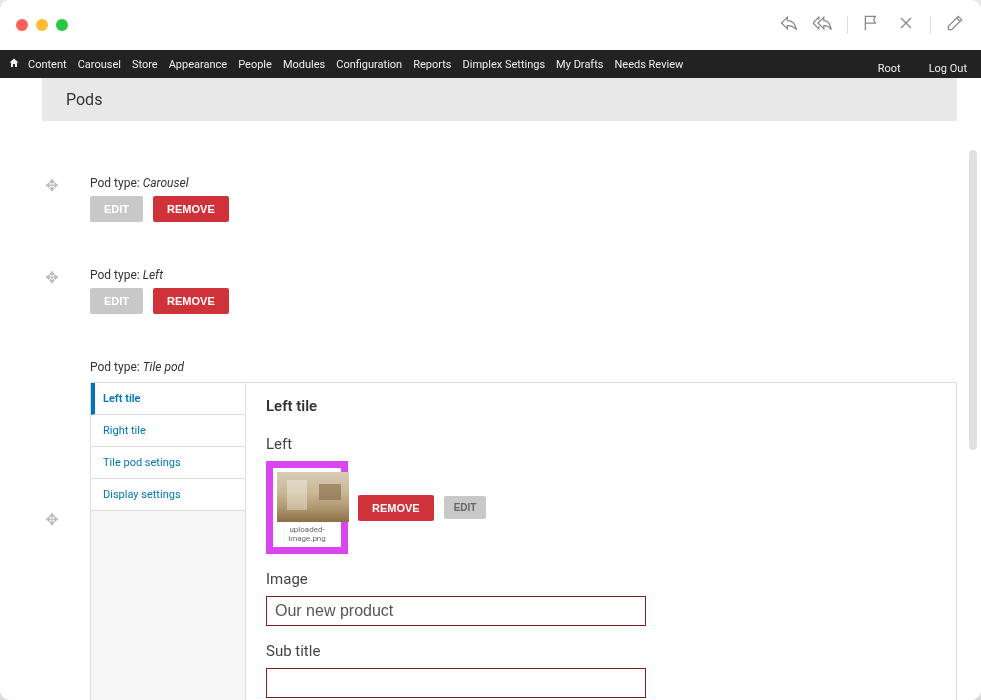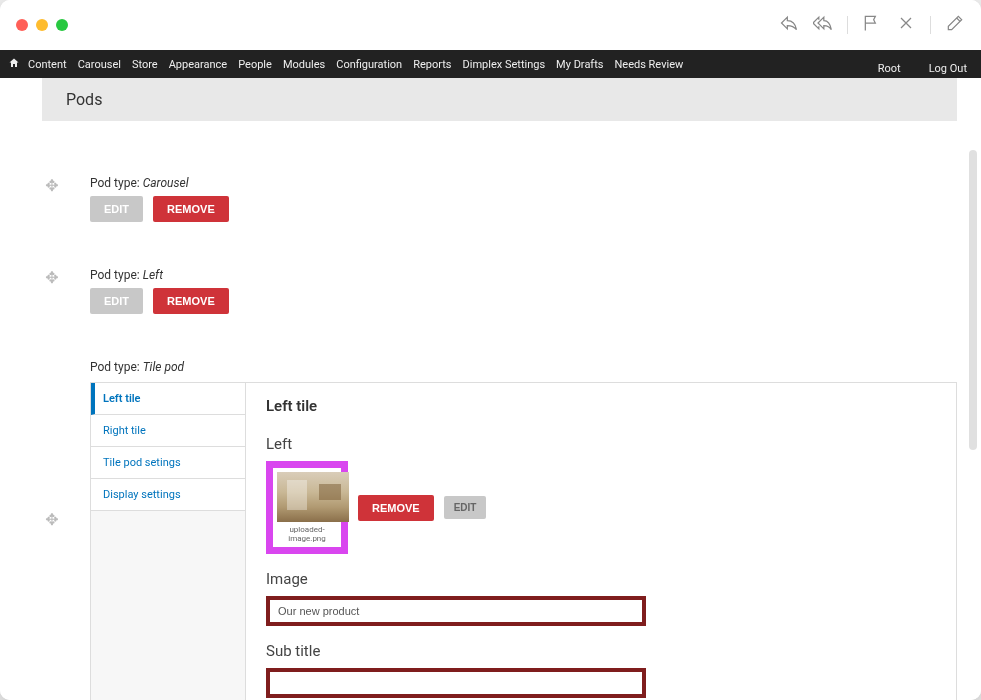--- a/index.html
+++ b/index.html
@@ -150,23 +150,23 @@
 .thumb::after {
   content: "";
   position: absolute;
   right: 8px; top: 12px; width: 22px; height: 16px;
   background: rgba(120,90,50,0.5);
 }
 .thumb-caption { font-size: 8px; color: #666; padding-top: 3px; }
 
 .text-input {
   width: 380px;
-  border: 4px solid #7f1d1d;
+  border: 1px solid #7f1d1d;
   padding: 5px 8px;
-  font-size: 11px;
+  font-size: 16px;
   color: #555;
 }
 .text-input.short { width: 290px; }
 
 .scrollbar-track {
   position: absolute;
   right: 4px;
   top: 72px;
   width: 8px;
   height: 300px;

